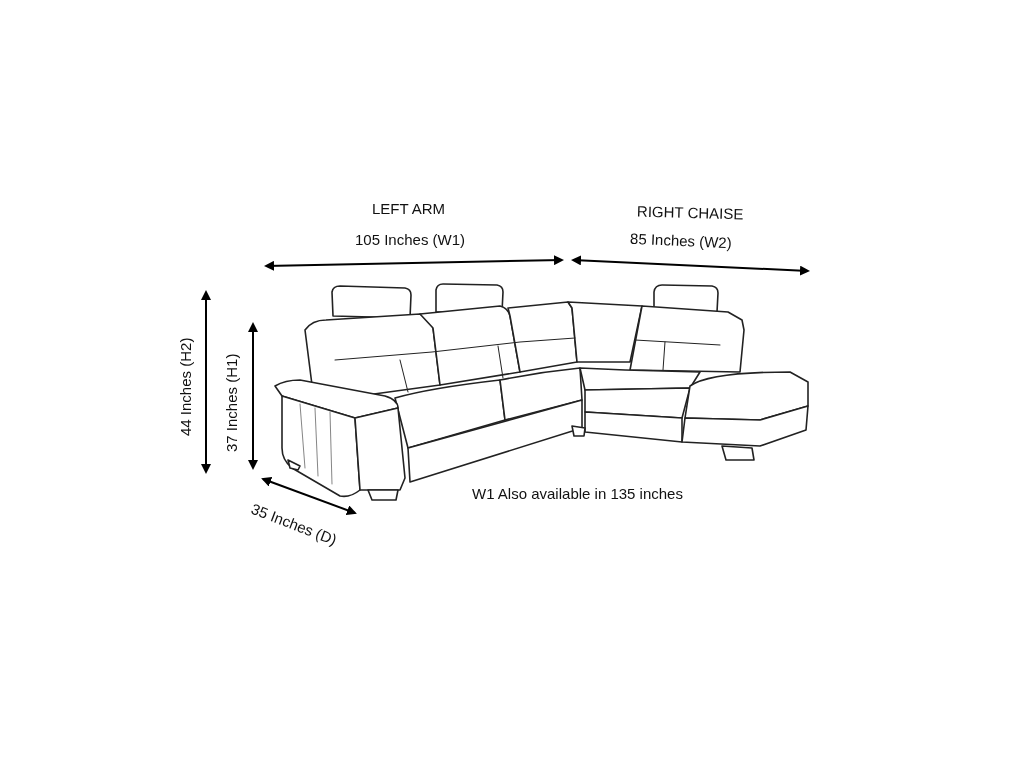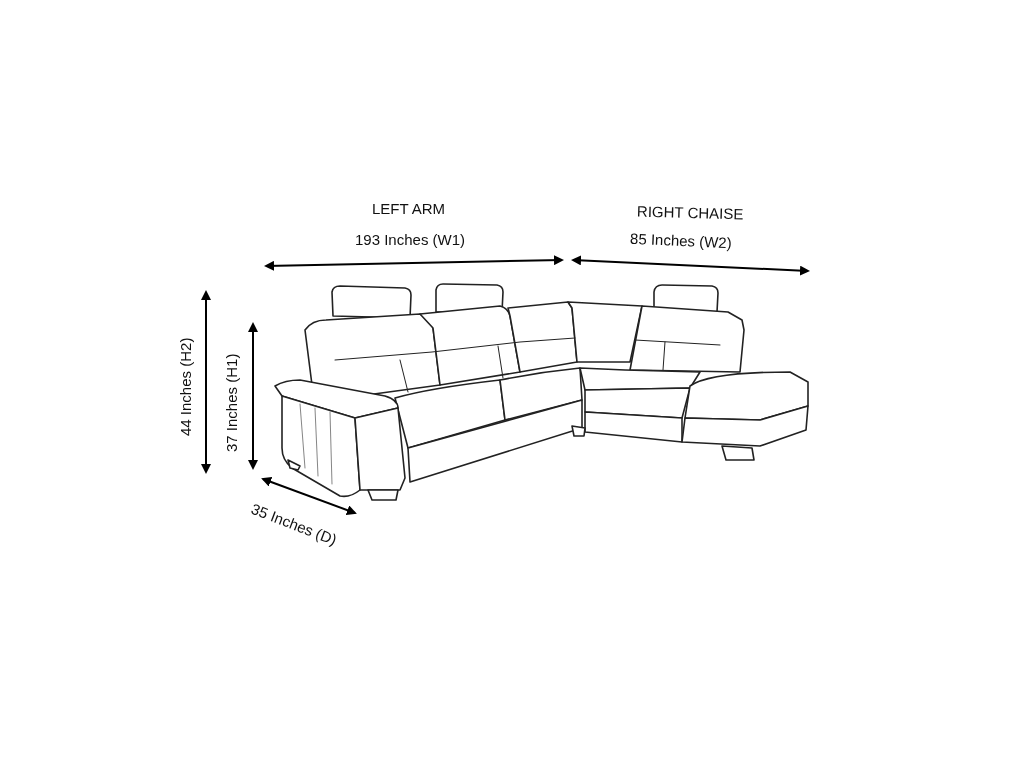--- a/index.html
+++ b/index.html
@@ -64,23 +64,24 @@
       <path d="M355,418 L398,408 L405,478 L400,490 L360,490 Z"></path>
       <path d="M300,404 L305,468 M315,408 L318,476 M330,412 L332,484" fill="none" stroke-width="0.8" stroke="#666"></path>
       <path d="M368,490 L398,490 L396,500 L372,500 Z"></path>
       <path d="M288,460 L300,466 L298,470 L290,468 Z"></path>
 
       <path d="M572,426 L585,428 L584,436 L574,436 Z"></path>
     </g>
   </svg>
 
   <div class="lbl" style="left:372px; top:200px;">LEFT ARM</div>
-  <div class="lbl" style="left:355px; top:231px;">193 Inches (W1)</div>
+  <div class="lbl" style="left:355px; top:231px;">105 Inches (W1)</div>
 
   <div class="lbl" style="left:637px; top:204px; transform:rotate(1.5deg);">RIGHT CHAISE</div>
   <div class="lbl" style="left:630px; top:232px; transform:rotate(2.5deg);">85 Inches (W2)</div>
 
   <div class="lbl" style="left:186px; top:381px; transform-origin:0 0; transform:rotate(-90deg) translate(-50%, 0); transform:translate(0,0) rotate(-90deg); left:177px; top:436px;">44 Inches (H2)</div>
   <div class="lbl" style="transform-origin:0 0; transform:rotate(-90deg); left:223px; top:452px;">37 Inches (H1)</div>
 
   <div class="lbl" style="left:255px; top:500px; transform-origin:0 0; transform:rotate(21deg);">35 Inches (D)</div>
 
+  <div class="lbl" style="left:472px; top:485px;">W1 Also available in 135 inches</div>
 </div>
 
 </body></html>

